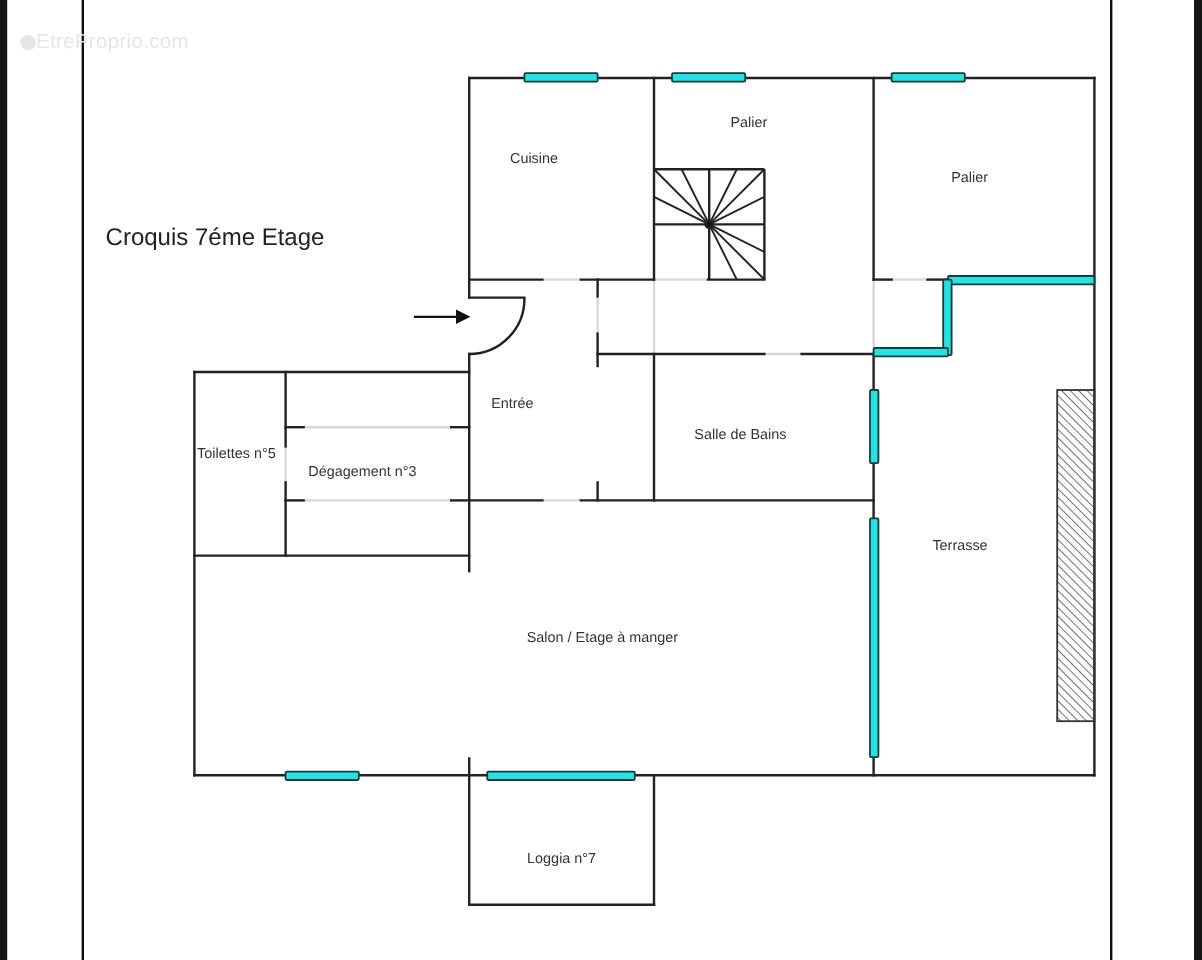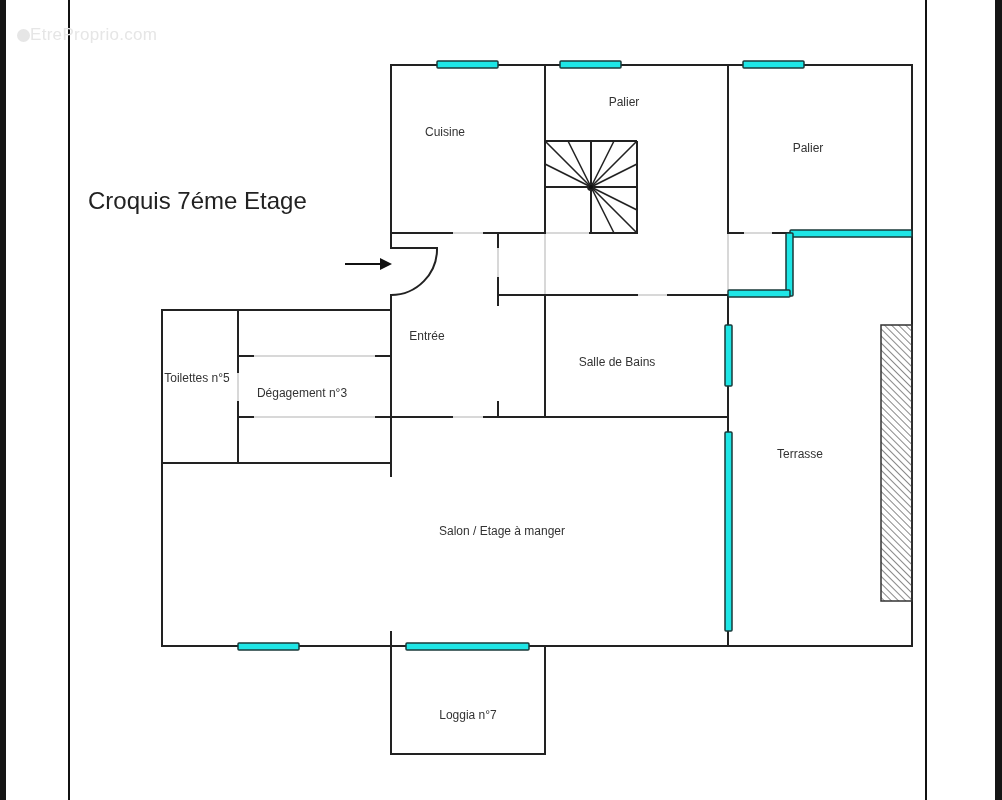--- a/index.html
+++ b/index.html
@@ -3,21 +3,21 @@
   <meta charset="utf-8">
   <style>
     html, body { margin: 0; padding: 0; }
     body { width: 1002px; height: 800px; overflow: hidden; background: #ffffff; position: relative; font-family: "Liberation Sans", sans-serif; }
     .edge { position: absolute; top: 0; height: 800px; background: #151515; }
     .edge-left { left: 0; width: 6px; }
     .edge-right { right: 0; width: 7px; }
     .page-border { position: absolute; top: 0; height: 800px; width: 2px; background: #111; }
     .watermark { position: absolute; left: 17px; top: 25px; font-size: 17px; color: #e6e6e6; letter-spacing: 0.3px; display: flex; align-items: center; gap: 0; }
     .watermark .wm-icon { width: 13px; height: 13px; border-radius: 50%; background: #e6e6e6; display: inline-block; }
-    .title { position: absolute; left: 88px; top: 187px; font-size: 24px; color: #222; }
+    .title { position: absolute; left: 88px; top: 187px; font-size: 20px; color: #222; }
     svg.plan { position: absolute; left: 0; top: 0; }
     .room-label { position: absolute; font-size: 12px; color: #333; white-space: nowrap; transform: translate(-50%, -50%); }
   </style>
 </head>
 <body>
 
 <div class="edge edge-left"></div>
 <div class="edge edge-right"></div>
 <div class="page-border" style="left:68px"></div>
 <div class="page-border" style="left:925px"></div>

